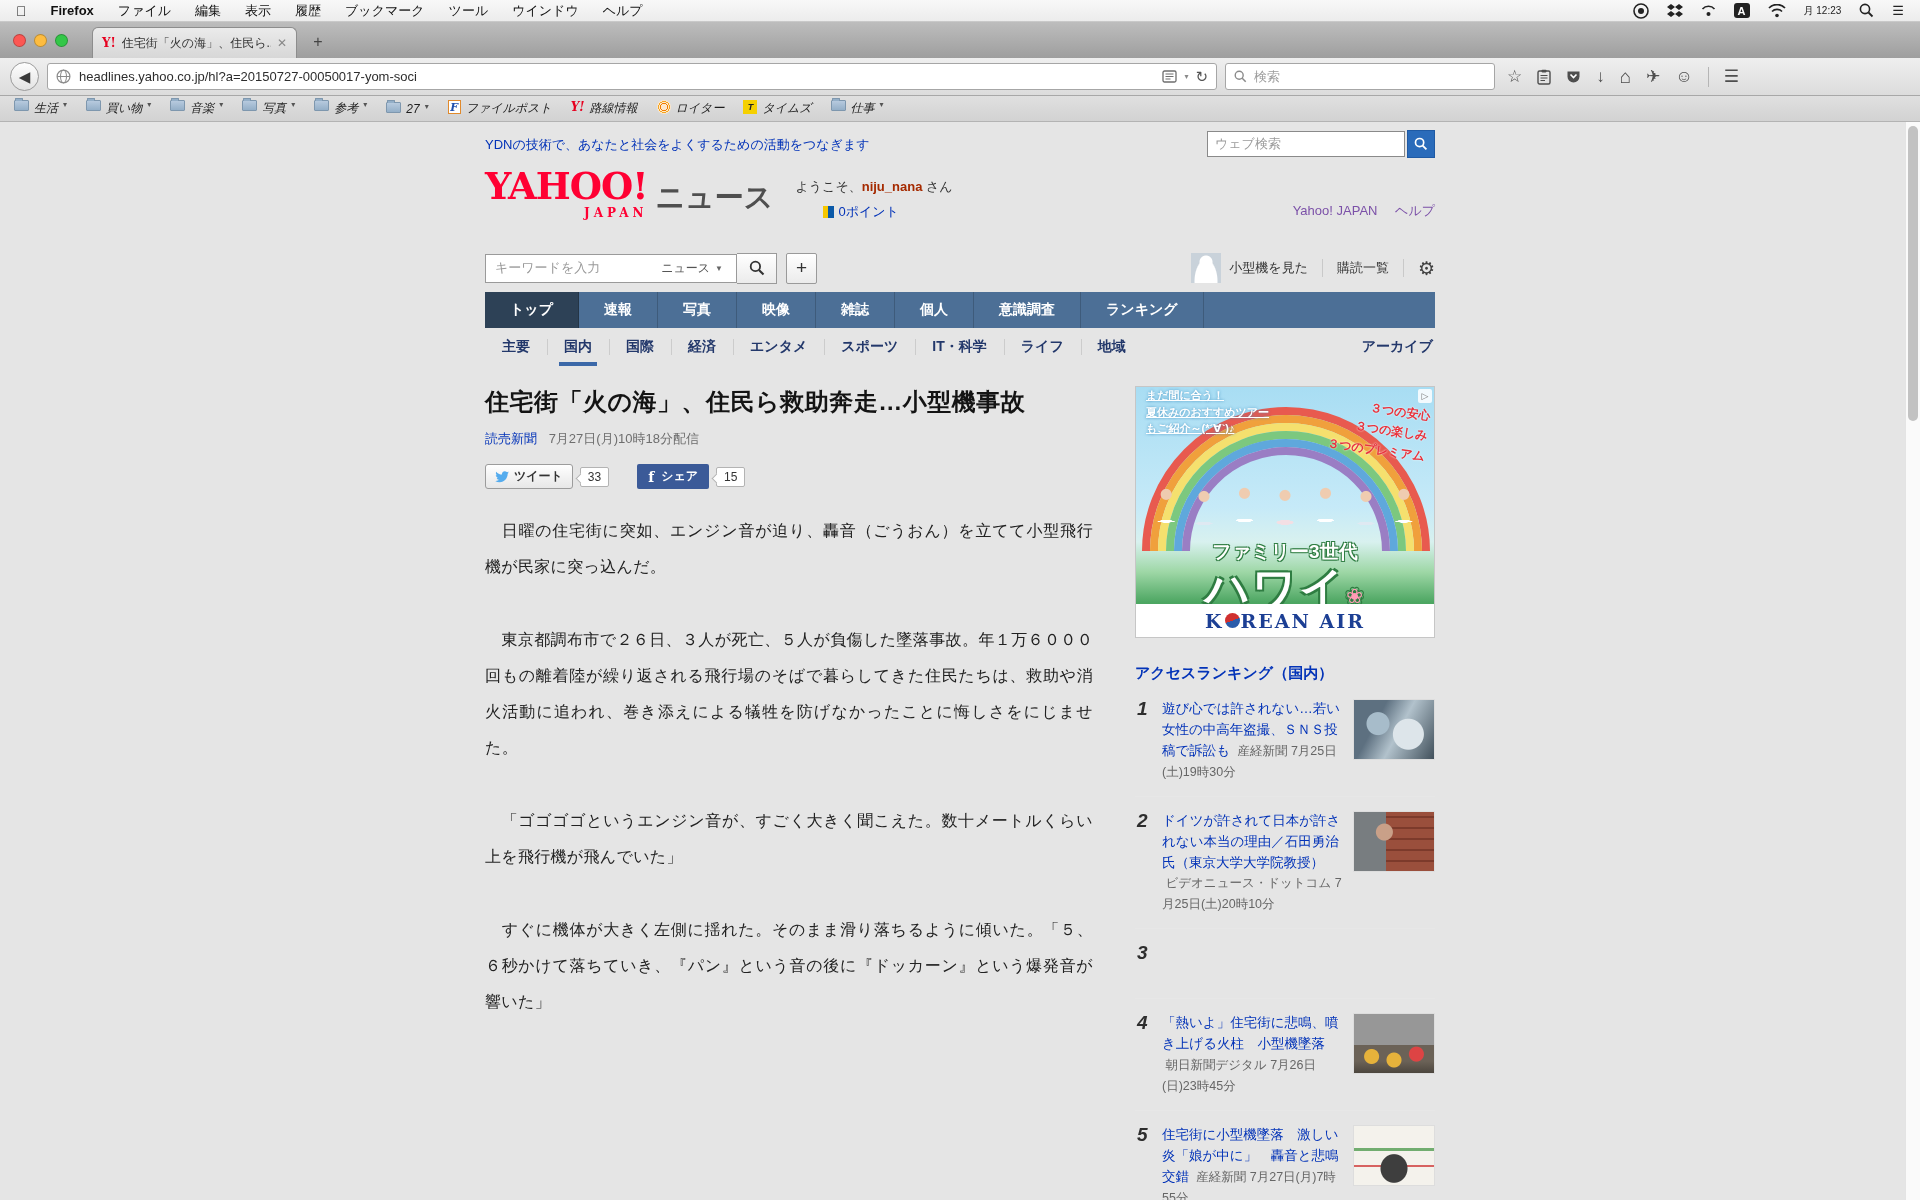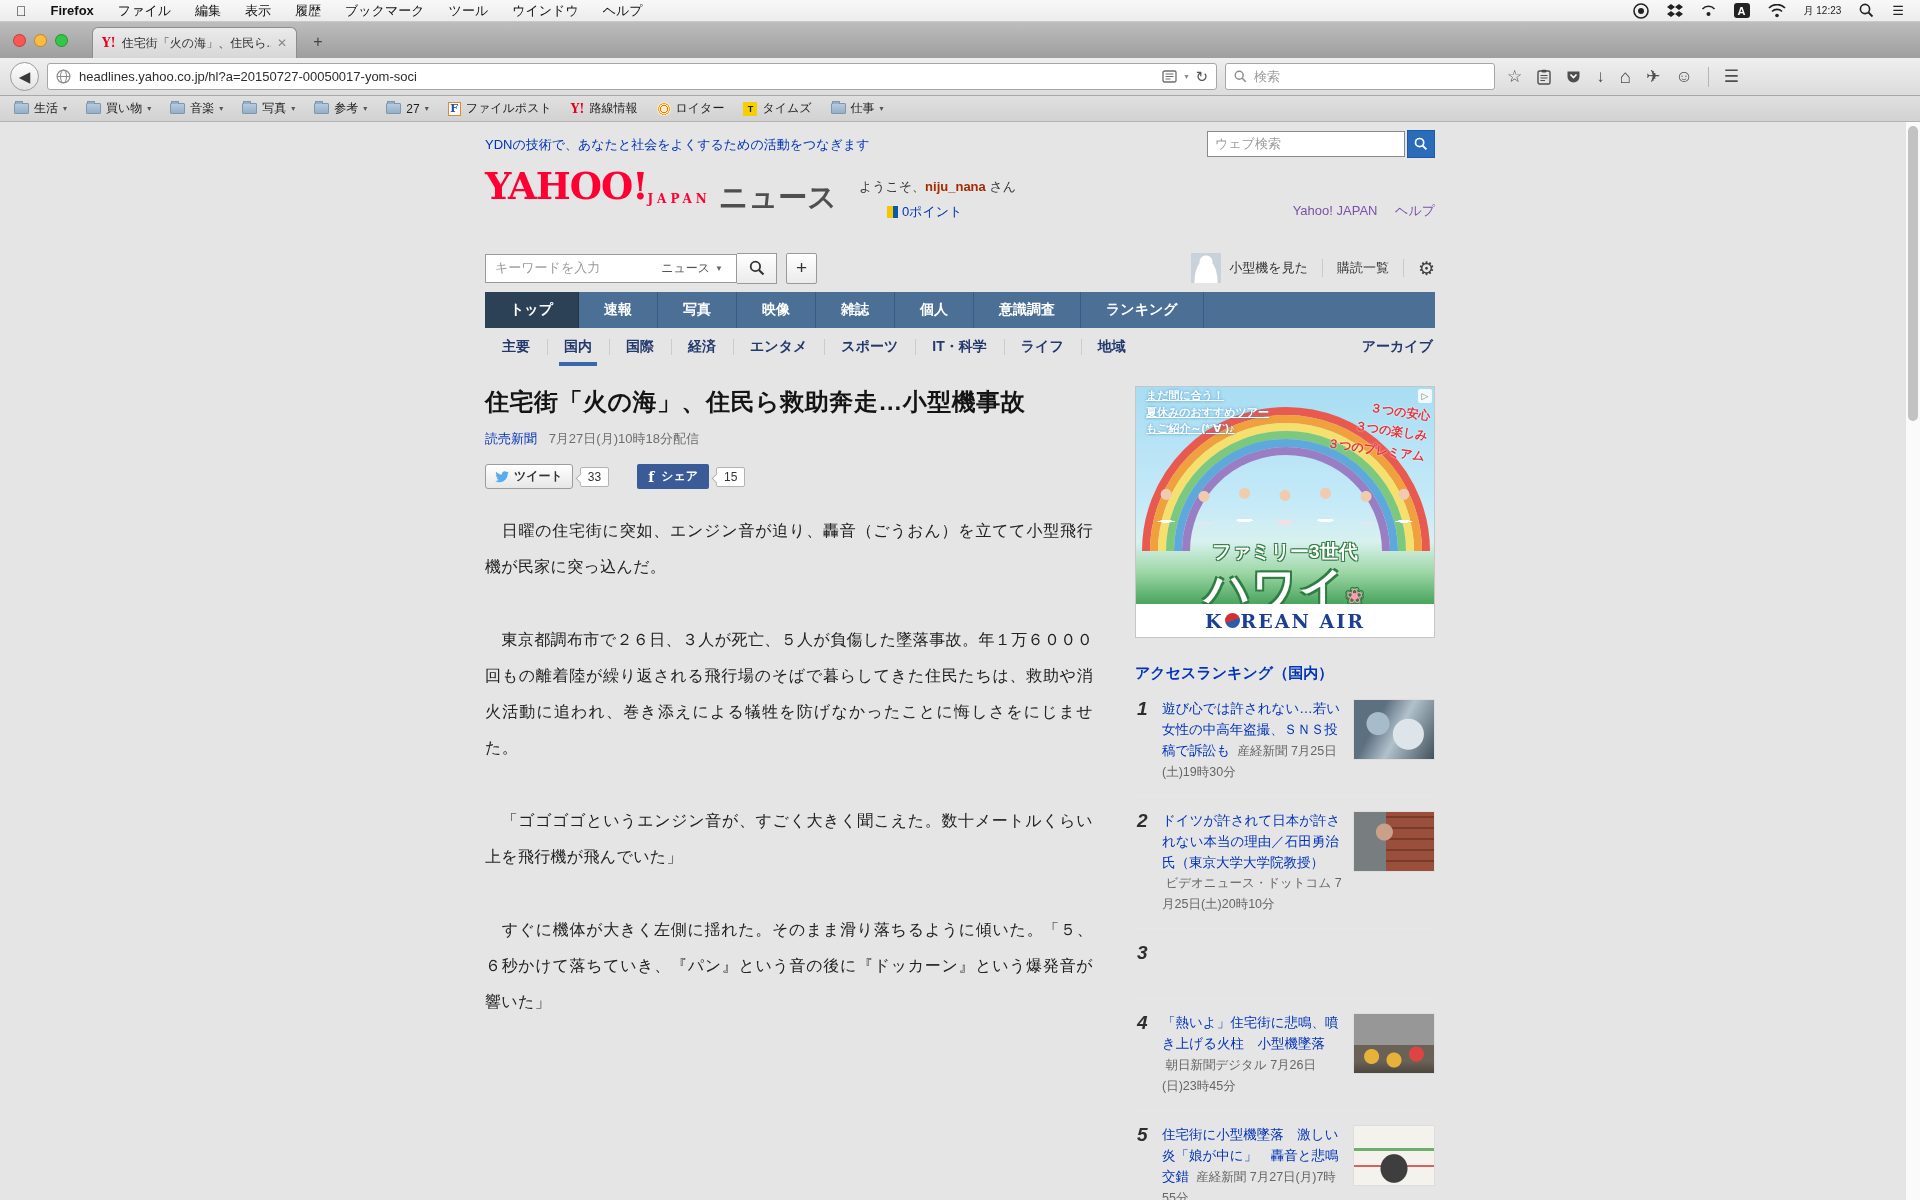--- a/index.html
+++ b/index.html
@@ -49,21 +49,21 @@
   .url-tools { display:flex; align-items:center; gap:7px; color:#6d6d6d; }
   .search-box { width:270px; height:27px; background:#fff; border:1px solid #a6a6a6; border-radius:3px;
     display:flex; align-items:center; padding:0 8px; gap:7px; font-size:13px; }
   .search-placeholder { color:#9b9b9b; }
   .tool-icons { display:flex; align-items:center; gap:15px; color:#4e4e4e; font-size:17px; margin-left:4px; }
   .tool-icons .sep { width:1px; height:20px; background:#b5b5b5; }
 
   
   .bmbar { height:26px; background:linear-gradient(#e0e0e0,#d2d2d2); border-bottom:1px solid #b3b3b3;
     display:flex; align-items:center; padding:0 14px; gap:19px; font-size:12px; color:#1d1d1d; }
-  .bm { display:flex; align-items:center; gap:5px; }
+  .bm { display:flex; gap:5px;font-style:italic; }
   .bm-folder { width:15px; height:11px; background:linear-gradient(#b7cade,#94afc8); border:1px solid #7e97ae;
     border-radius:1px; position:relative; }
   .bm-folder::before { content:""; position:absolute; top:-3px; left:0; width:6px; height:2px;
     background:#94afc8; border:1px solid #7e97ae; border-bottom:none; border-radius:1px 1px 0 0; }
   .caret { font-size:8px; color:#555; }
   .bm-f { width:13px; height:14px; background:#fff; border:1px solid #e08a2d; color:#1f4fae; font-weight:bold;
     font-size:11px; display:flex; align-items:center; justify-content:center; font-family:"DejaVu Serif",serif; }
   .bm-y { color:#e6001f; font-weight:bold; font-family:"DejaVu Serif",serif; font-size:12px; }
   .bm-reuters { width:14px; height:14px; border-radius:50%;
     background:radial-gradient(circle at 50% 50%, transparent 0 3px, #f07d00 3px 4px, transparent 4px 5px, #f5a623 5px 6px, transparent 6px); background-color:#fde8cc; }
@@ -79,21 +79,21 @@
   
   .promo-row { position:relative; padding-top:13px; height:42px; }
   .promo-link { color:#0333b8; font-size:13px; text-decoration:none; }
   .websearch { position:absolute; right:0; top:8px; display:flex; align-items:center; }
   .websearch-input { width:198px; height:26px; border:1px solid #8a8a8a; display:flex; align-items:center;
     padding:0 7px; font-size:13px; color:#9a9a9a; background:#fff; }
   .websearch-btn { width:28px; height:28px; background:#2a6bba; border:1px solid #1f5aa4; margin-left:2px;
     display:flex; align-items:center; justify-content:center; }
 
   .logo-row { position:relative; height:80px; padding-top:4px; display:flex; align-items:flex-start; }
-  .yj-logo { display:flex; flex-direction:row; line-height:1; }
+  .yj-logo { display:flex; flex-direction:column; line-height:1; }
   .yj-yahoo { font-family:"DejaVu Serif",serif; font-weight:bold; color:#ff0033; font-size:37px; letter-spacing:-1px; }
   .yj-japan { font-family:"DejaVu Serif",serif; font-weight:bold; color:#ff0033; font-size:12px; letter-spacing:4px; align-self:flex-end; margin-top:2px; }
   .service-name { font-size:29px; font-weight:bold; color:#4f4f4f; margin:10px 0 0 8px; }
   .welcome { margin-left:22px; padding-top:10px; font-size:13px; color:#333; }
   .username { font-weight:bold; color:#a52a00; }
   .points-row { margin-top:7px; display:flex; align-items:center; gap:4px;padding-left:28px; }
   .tpoint-icon { width:11px; height:12px; background:linear-gradient(90deg,#f6c700 0 50%, #0a59a8 50%); }
   .points-link { color:#0333b8; font-size:13px; }
   .help-links { position:absolute; right:0; top:38px; font-size:13px; color:#7b50a8; }
   .help-links span { margin-left:14px; }

